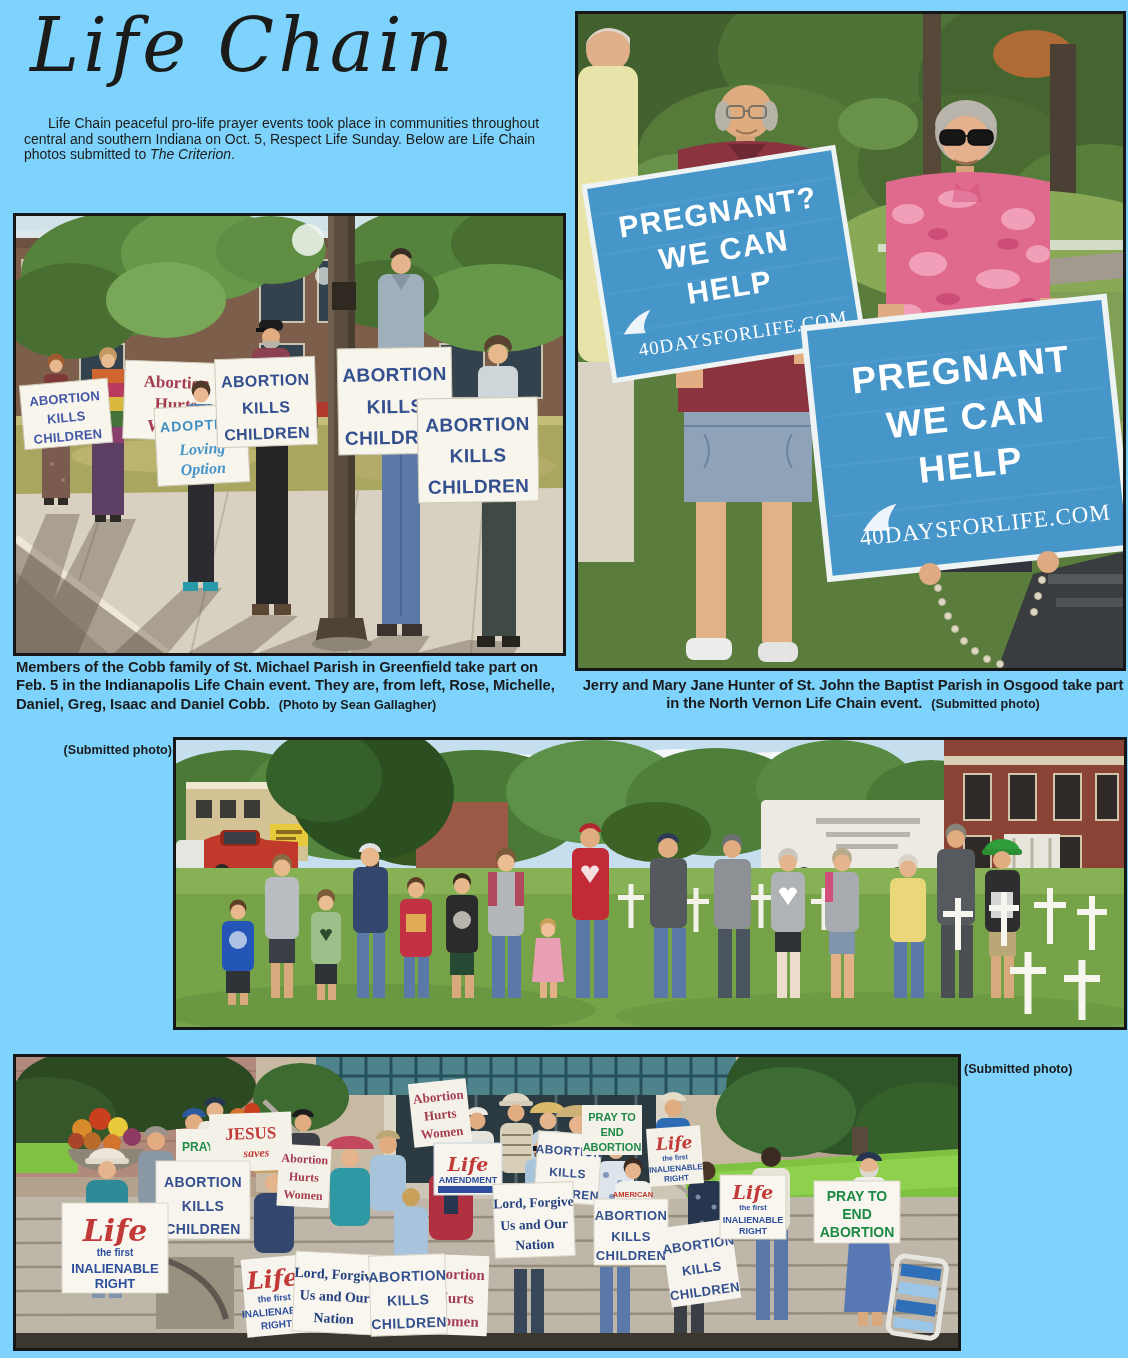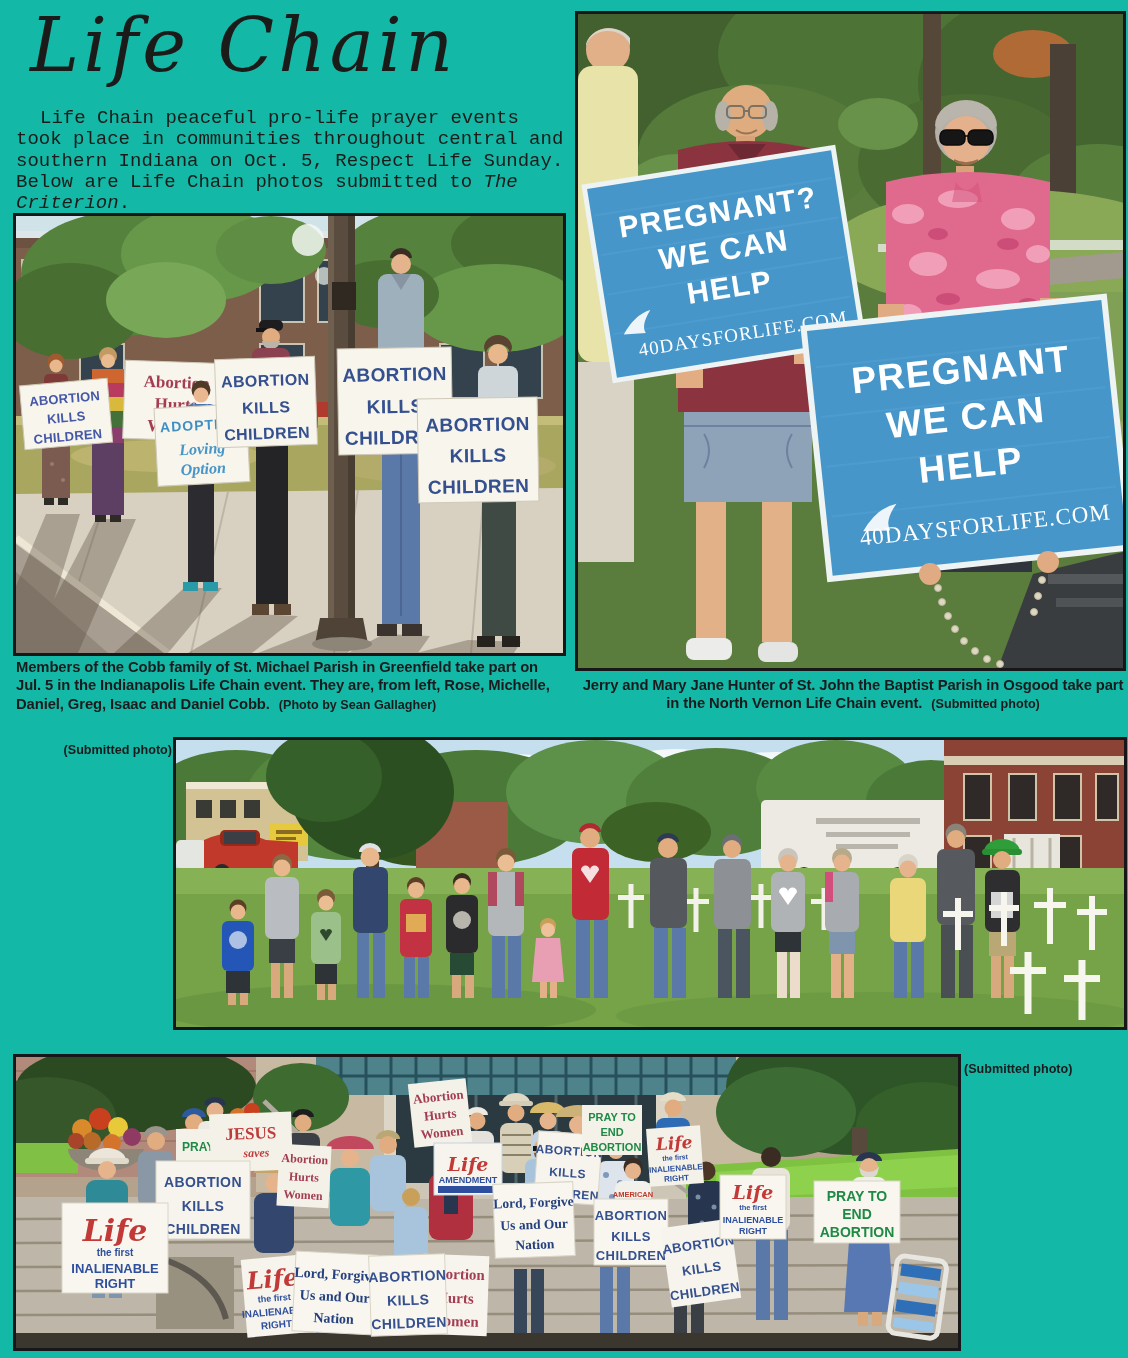--- a/index.html
+++ b/index.html
@@ -1,21 +1,21 @@
 <!DOCTYPE html>
 <html><head>
 <meta charset="utf-8">
 <style>
   html,body{margin:0;padding:0;background:#d0e9f7;}
-  .page{position:relative;width:1128px;height:1358px;background:#14b8a6;overflow:hidden;
+  .page{position:relative;width:1128px;height:1358px;background:#7dd3fc;overflow:hidden;
         font-family:"Liberation Sans",sans-serif;color:#1c1c1a;}
   .title{position:absolute;left:30px;top:2px;margin:0;font-family:"DejaVu Serif",serif;
          font-style:italic;font-weight:400;font-size:74px;letter-spacing:4px;color:#1b1b19;}
-  .intro{position:absolute;left:16px;top:108px;width:554px;margin:0;
-         font-family:Liberation Mono, monospace;font-size:19px;line-height:1.12;
+  .intro{position:absolute;left:16px;top:108px;width:554px;margin:8px;
+         font-family:Liberation Sans, sans-serif;font-size:14px;line-height:1.12;
          color:#1c1c1a;text-indent:24px;}
   .intro em{font-style:italic;}
   figure{margin:0;}
   .photo{position:absolute;border:3px solid #17171a;background:#9aa;line-height:0;}
   .pimg{display:block;}
   .cap{position:absolute;font-weight:700;font-size:14.8px;line-height:1.24;
        color:#1b1b1d;letter-spacing:-.1px;}
   .credit{font-size:12.6px;margin-left:5px;letter-spacing:0;}
   .cap-r{text-align:right;}
   .credit-block{display:block;margin-left:0;margin-top:2px;}
@@ -228,21 +228,21 @@
         <g transform="translate(402,182) rotate(-1 60 52)">
           <rect width="120" height="104" fill="#f7f5ec" stroke="#cfc9b8"></rect>
           <text class="takc" x="60" y="33" font-size="19">ABORTION</text>
           <text class="takc" x="60" y="64" font-size="19">KILLS</text>
           <text class="takc" x="60" y="95" font-size="19">CHILDREN</text>
         </g>
       </g>
     </svg>
   </figure>
   <figcaption class="cap" style="left:16px;top:658px;width:550px;">
-    <span>Members of the Cobb family of St. Michael Parish in Greenfield take part on Jul. 5 in the Indianapolis Life Chain event. They are, from left, Rose, Michelle, Daniel, Greg, Isaac and Daniel Cobb.</span>
+    <span>Members of the Cobb family of St. Michael Parish in Greenfield take part on Feb. 5 in the Indianapolis Life Chain event. They are, from left, Rose, Michelle, Daniel, Greg, Isaac and Daniel Cobb.</span>
     <span class="credit">(Photo by Sean Gallagher)</span>
   </figcaption>
 
   <figure class="photo" style="left:575px;top:11px;">
     <svg class="pimg" width="545" height="654" viewBox="0 0 545 654">
       <rect width="545" height="654" fill="#5a7d3d"></rect>
       <g>
         <ellipse cx="80" cy="60" rx="140" ry="90" fill="#42612e"></ellipse>
         <ellipse cx="290" cy="40" rx="150" ry="85" fill="#4e7336"></ellipse>
         <ellipse cx="470" cy="70" rx="130" ry="95" fill="#446530"></ellipse>

